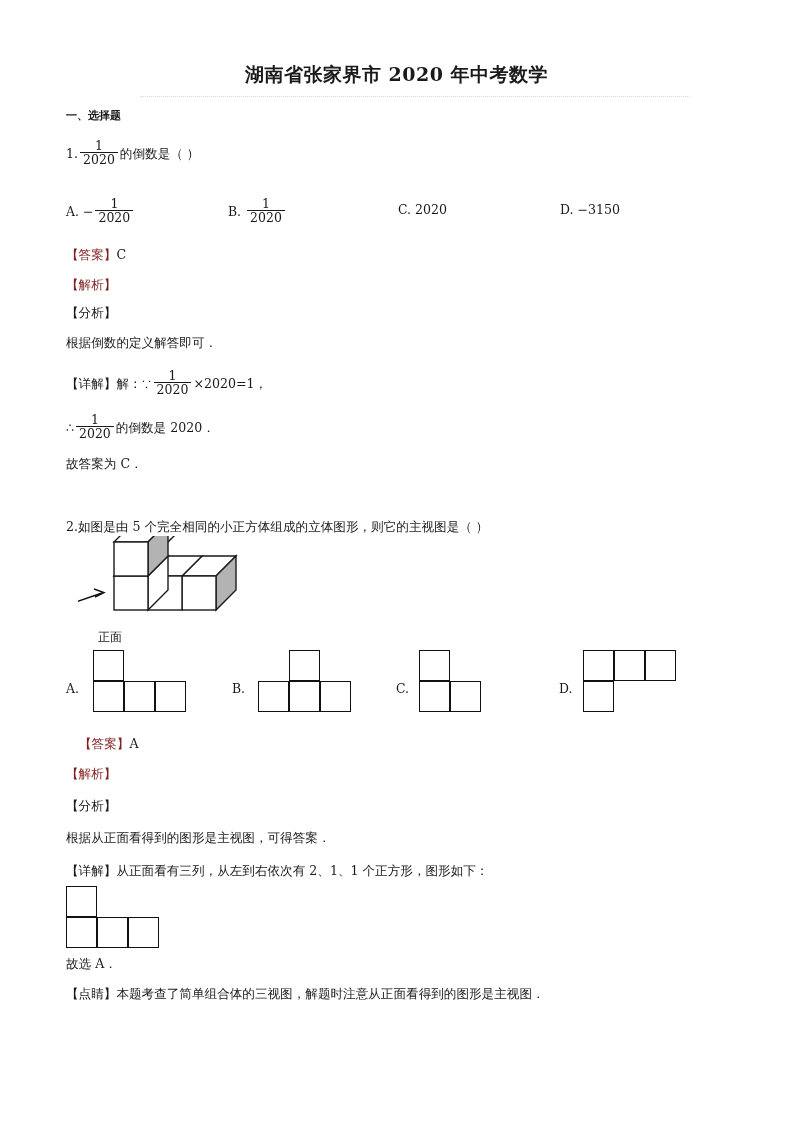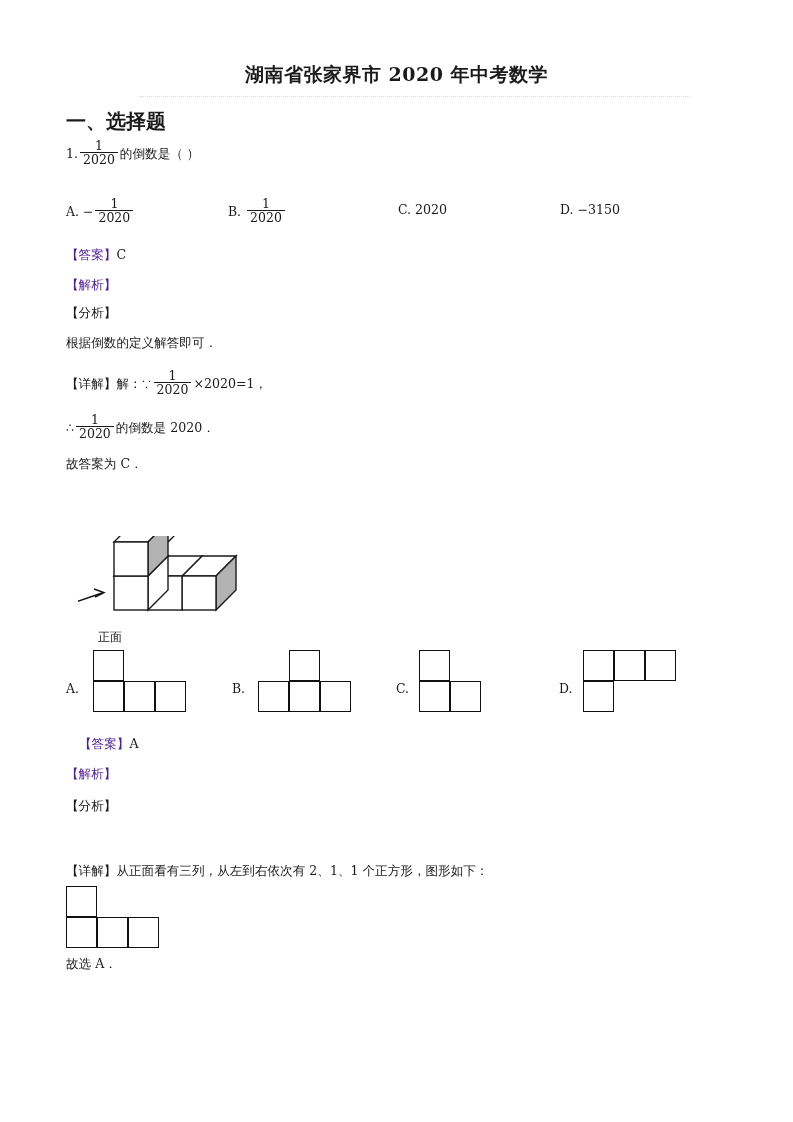--- a/index.html
+++ b/index.html
@@ -34,30 +34,30 @@
   .separator {
     position: absolute;
     left: 140px; top: 96px;
     width: 550px;
     height: 1px;
     border-top: 1px dotted #d8d8d8;
   }
   .section-head {
     position: absolute;
     left: 66px;
-    font-size: 20px;
+    font-size: 11px;
     font-weight: bold;
   }
   .blk {
     position: absolute;
     font-size: 12.6px;
     line-height: 1.5;
     white-space: nowrap;
   }
-  .tag-blue { color: #4c1d95; }
+  .tag-blue { color: #7f1d1d; }
   .opt-label { font-size: 12.4px; }
 
   
   .frac {
     display: inline-block;
     vertical-align: middle;
     text-align: center;
     position: relative;
     top: -1px;
     margin: 0 2px;
@@ -145,20 +145,21 @@
     <span>【详解】</span><span>解：∵</span><span class="frac"><span class="num">1</span><span class="den">2020</span></span><span>×2020=1，</span>
   </div>
 
   <div class="blk" style="left:66px; top:414px;">
     <span>∴</span><span class="frac"><span class="num">1</span><span class="den">2020</span></span><span>的倒数是 2020．</span>
   </div>
 
   <div class="blk" style="left:66px; top:455px;">故答案为 C．</div>
 
 
+  <div class="blk" style="left:66px; top:518px;">2.如图是由 5 个完全相同的小正方体组成的立体图形，则它的主视图是（      ）</div>
 
   <div class="solid" style="left:78px; top:536px;">
     <svg width="180" height="100" viewBox="0 0 180 100">
 
       <g fill="#ffffff" stroke="#1a1a1a" stroke-width="1.4">
 
         <polygon points="104,40 138,40 158,20 124,20" fill="#ffffff"></polygon>
         <polygon points="138,40 138,74 158,54 158,20" fill="#b3b3b3"></polygon>
         <rect x="104" y="40" width="34" height="34" fill="#ffffff"></rect>
 
@@ -216,29 +217,33 @@
     <div class="cell" style="left:31px;  top:0px;  width:31px; height:31px;"></div>
     <div class="cell" style="left:62px;  top:0px;  width:31px; height:31px;"></div>
     <div class="cell" style="left:0px;   top:31px; width:31px; height:31px;"></div>
   </div>
 
   <div class="blk" style="left:66px; top:735px;margin-left:13px;">
     <span class="tag-blue">【答案】</span><span>A</span>
   </div>
   <div class="blk tag-blue" style="left:66px; top:765px;">【解析】</div>
   <div class="blk" style="left:66px; top:797px;">【分析】</div>
+  <div class="blk" style="left:66px; top:829px;">根据从正面看得到的图形是主视图，可得答案．</div>
 
   <div class="blk" style="left:66px; top:862px;">
     <span>【详解】</span><span>从正面看有三列，从左到右依次有 2、1、1 个正方形，图形如下：</span>
   </div>
 
   <div class="sqfig" style="left:66px; top:886px; width:100px; height:64px;">
     <div class="cell" style="left:0px;   top:0px;  width:31px; height:31px;"></div>
     <div class="cell" style="left:0px;   top:31px; width:31px; height:31px;"></div>
     <div class="cell" style="left:31px;  top:31px; width:31px; height:31px;"></div>
     <div class="cell" style="left:62px;  top:31px; width:31px; height:31px;"></div>
   </div>
 
   <div class="blk" style="left:66px; top:955px;">故选 A．</div>
 
+  <div class="blk" style="left:66px; top:985px;">
+    <span>【点睛】</span><span>本题考查了简单组合体的三视图，解题时注意从正面看得到的图形是主视图．</span>
+  </div>
 
 
 </div>
 
 </body></html>

